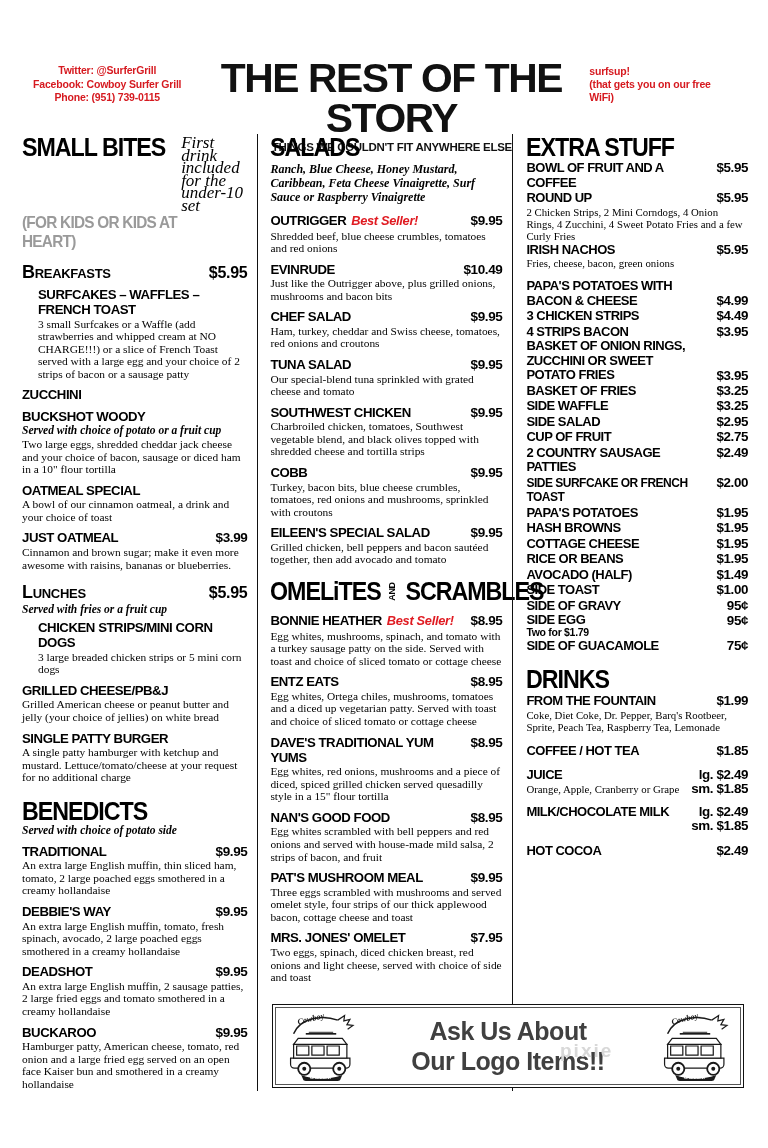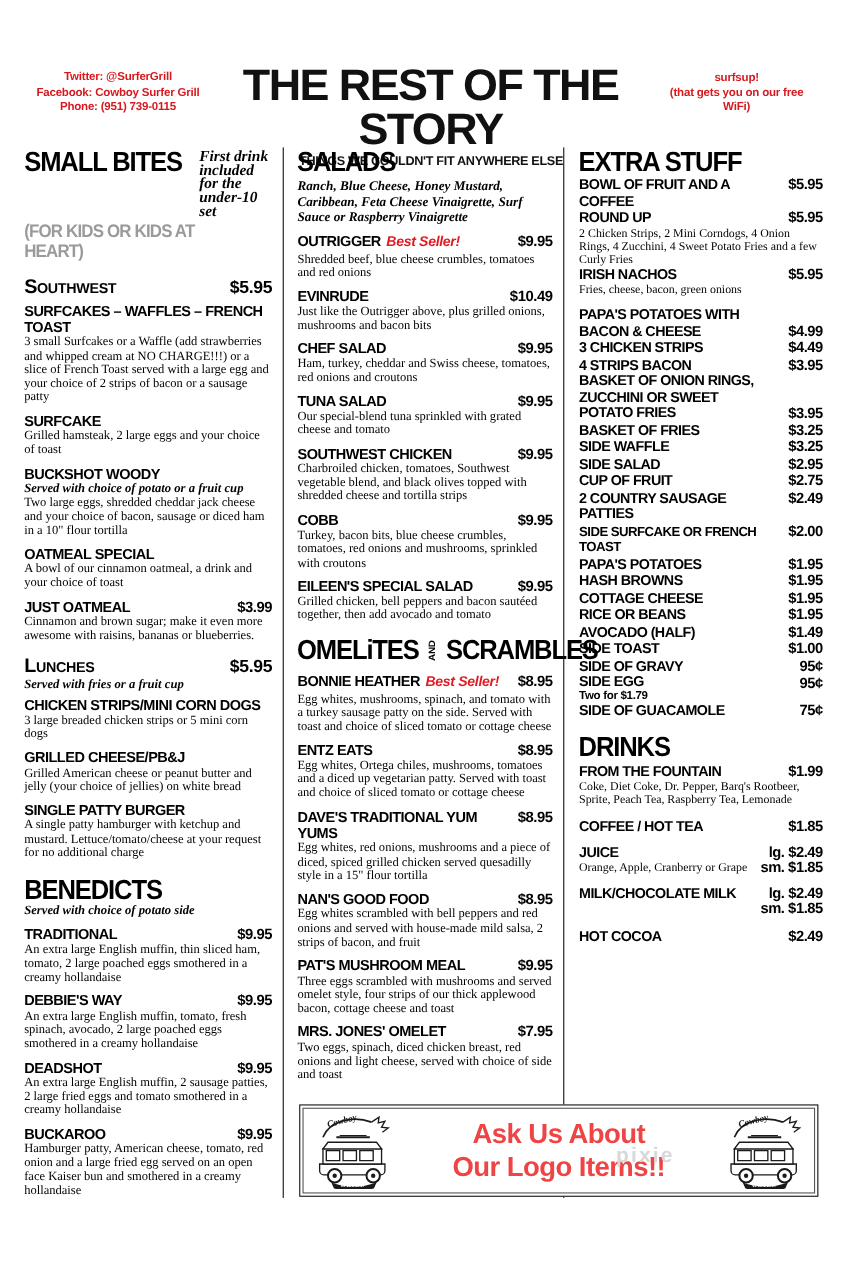--- a/index.html
+++ b/index.html
@@ -25,21 +25,21 @@
     font-family:"Liberation Sans",sans-serif;font-weight:bold;
     font-size:40px;line-height:40px;letter-spacing:-1.4px;
     transform:scaleX(1.02);transform-origin:center;
     color:#111;
   }
   .subtitle{
     font-family:"Liberation Sans",sans-serif;font-weight:bold;
     font-size:11.5px;letter-spacing:-0.3px;margin-top:3px;color:#111;
   }
   .wifi{
-    width:175px;text-align:center;color:#d61a20;
+    width:175px;text-align:left;color:#d61a20;
     font-family:"Liberation Sans",sans-serif;
     font-weight:bold;font-size:10.5px;line-height:13px;padding-top:7px;
     letter-spacing:-0.2px;
   }
 
   
   .cols{position:absolute;left:22px;top:134px;width:726px;display:flex;}
   .col{position:relative;}
   .col1{width:236px;padding-right:10px;}
   .col2{width:232px;padding-left:12px;padding-right:10px;border-left:1.4px solid #111;}
@@ -47,42 +47,42 @@
 
   
   .sec-head{
     font-family:"Liberation Sans",sans-serif;font-weight:bold;
     font-size:25px;letter-spacing:-1.1px;line-height:26px;
     transform:scaleX(0.93);transform-origin:left center;
     white-space:nowrap;
   }
   .sec-row{display:flex;align-items:flex-start;}
   .sec-note{
-    font-family:"Liberation Serif",serif;font-style:italic;font-weight:bold;
-    font-size:14px;line-height:12.5px;margin-left:5px;margin-top:3px;
+    font-family:"Liberation Serif",serif;font-style:italic;font-weight:normal;
+    font-size:17px;line-height:12.5px;margin-left:5px;margin-top:3px;
   }
   .sec-sub{
     font-family:"Liberation Sans",sans-serif;font-weight:bold;
     font-size:16.5px;letter-spacing:-0.8px;color:#9a9a9a;
     transform:scaleX(0.93);transform-origin:left center;margin-top:1px;
   }
   .grp-head{
     display:flex;justify-content:space-between;align-items:baseline;
     font-family:"Liberation Sans",sans-serif;font-weight:bold;
     font-size:16px;letter-spacing:-0.3px;margin-top:11px;
   }
   .grp-head .nm{font-variant:small-caps;font-size:18px;}
   .grp-note{
     font-family:"Liberation Serif",serif;font-style:italic;font-weight:bold;
     font-size:11.5px;line-height:13px;margin-top:0px;
   }
 
   
   .item{margin-top:7px;}
-  .item.tight{margin-top:4px;}
+  .item.tight{margin-top:4px;margin-left:16px;}
   .item-hd{display:flex;justify-content:space-between;align-items:baseline;gap:4px;}
   .item-nm{
     font-family:"Liberation Sans",sans-serif;font-weight:bold;
     font-size:13.2px;letter-spacing:-0.45px;line-height:15px;
   }
   .item-pr{
     font-family:"Liberation Sans",sans-serif;font-weight:bold;
     font-size:13.5px;letter-spacing:-0.4px;white-space:nowrap;
   }
   .best{
@@ -128,21 +128,21 @@
   
   .banner{
     position:absolute;left:272px;top:1004px;width:472px;height:84px;
     border:1.2px solid #111;background:#fff;padding:2px;box-sizing:border-box;
   }
   .banner-inner{
     width:100%;height:100%;border:1px solid #555;box-sizing:border-box;
     display:flex;align-items:center;justify-content:space-between;padding:0 6px;
   }
   .banner-text{
-    flex:1;text-align:center;color:#ef4444;
+    flex:1;text-align:center;color:#404040;
     font-family:"Liberation Sans",sans-serif;font-weight:bold;
     font-size:25px;line-height:30px;letter-spacing:-0.5px;
   }
   .logo{width:78px;height:70px;flex:0 0 78px;}
   .wm{
     position:absolute;left:560px;top:1040px;color:#d8d8d8;
     font-family:"Liberation Sans",sans-serif;font-size:19px;letter-spacing:2px;
     font-weight:bold;
   }
 </style>
@@ -175,35 +175,34 @@
       <div class="sec-row">
         <div class="sec-head">SMALL BITES</div>
         <div class="sec-note">
           <div>First drink included</div>
           <div>for the under-10 set</div>
         </div>
       </div>
       <div class="sec-sub">(FOR KIDS OR KIDS AT HEART)</div>
 
       <div class="grp-head">
-        <span class="nm">Southwest</span>
+        <span class="nm">Breakfasts</span>
         <span>$5.95</span>
       </div>
 
       <div class="item tight">
         <div class="item-hd">
             <span class="item-nm">SURFCAKES – WAFFLES – FRENCH TOAST</span>
           </div>
         <div class="desc">3 small Surfcakes or a Waffle (add strawberries and whipped cream at NO CHARGE!!!) or a slice of French Toast served with a large egg and your choice of 2 strips of bacon or a sausage patty</div>
       </div>
       <div class="item">
         <div class="item-hd">
-            <span class="item-nm">SURFCAKE</span>
-          </div>
-        <div class="desc">Grilled hamsteak, 2 large eggs and your choice of toast</div>
+            <span class="item-nm">ZUCCHINI</span>
+          </div>
       </div>
       <div class="item">
         <div class="item-hd">
             <span class="item-nm">BUCKSHOT WOODY</span>
           </div>
         <div class="grp-note">Served with choice of potato or a fruit cup</div>
         <div class="desc">Two large eggs, shredded cheddar jack cheese and your choice of bacon, sausage or diced ham in a 10" flour tortilla</div>
       </div>
       <div class="item">
         <div class="item-hd">

